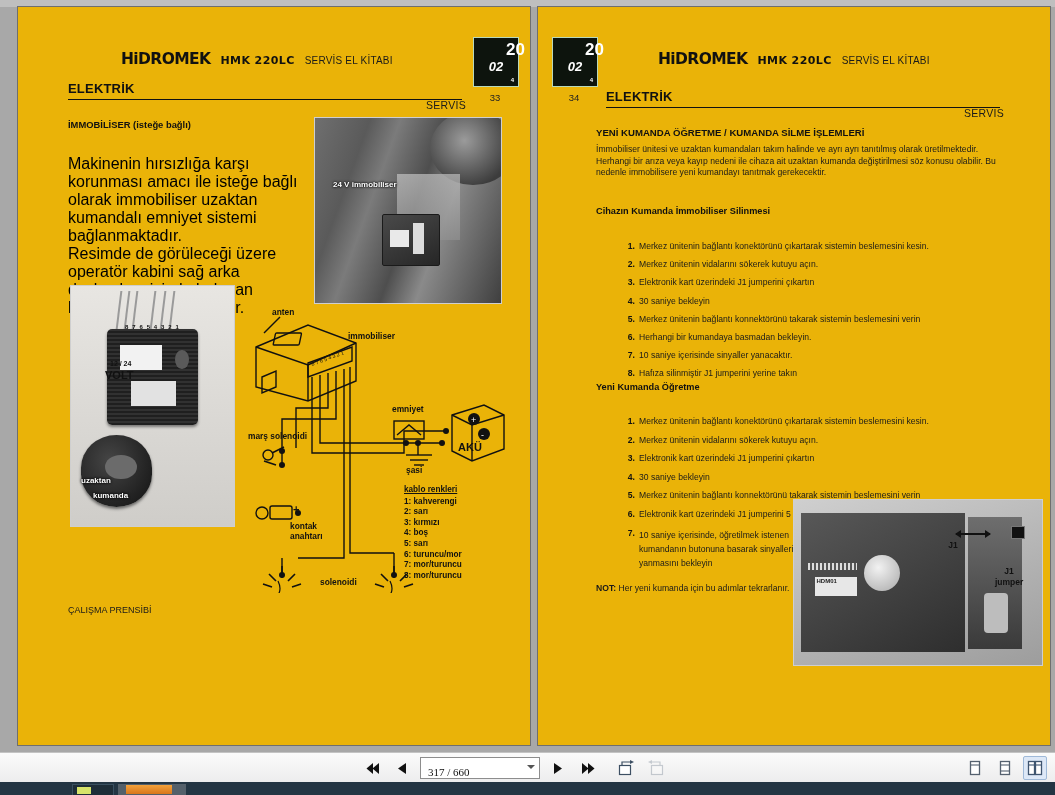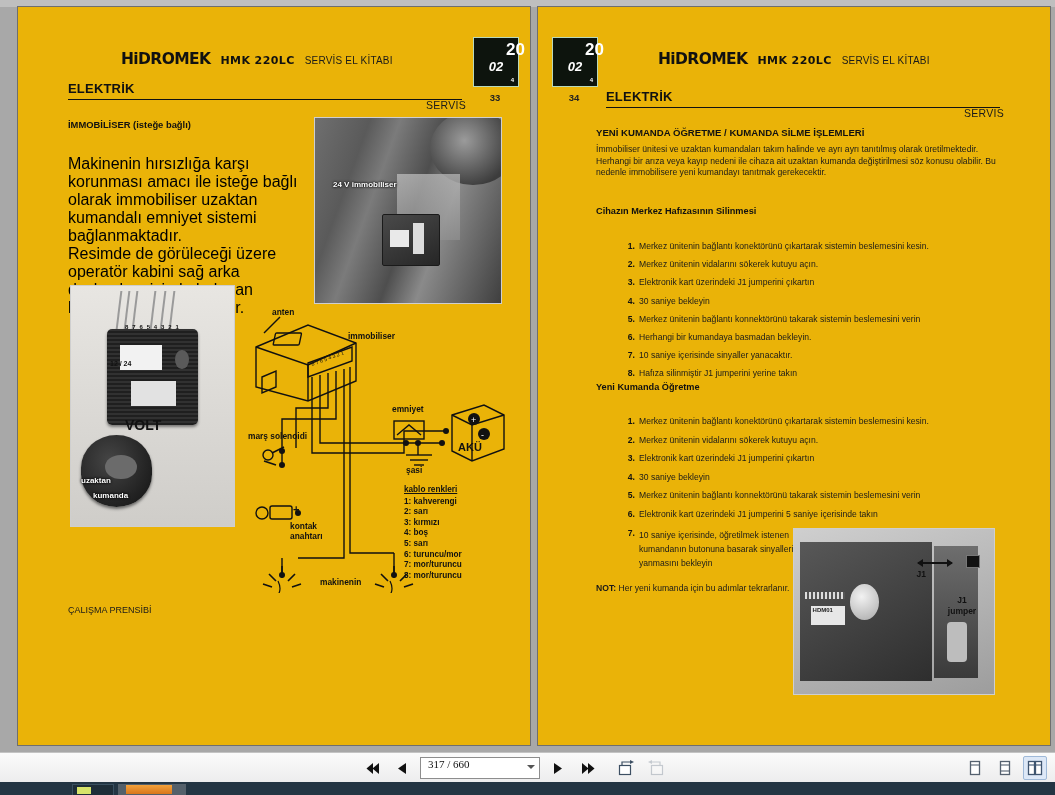--- a/index.html
+++ b/index.html
@@ -33,21 +33,21 @@
          font-family:"DejaVu Sans","Liberation Sans",sans-serif;}
   .manual{font-size:10px;color:#1a1a1a;letter-spacing:0.2px;}
 
   .badge{position:absolute;width:44px;height:48px;background:#0d140d;
          border:1px solid #b9d8b9;}
   .badge .b1{position:absolute;left:0;right:0;top:3px;text-align:center;
              color:#fff;font-weight:bold;font-size:17px;line-height:17px;margin-left:32px;}
   .badge .b2{position:absolute;left:0;right:0;top:22px;text-align:center;
              color:#fff;font-weight:bold;font-style:italic;font-size:13px;line-height:13px;}
   .badge .b3{position:absolute;right:4px;bottom:3px;color:#fff;font-size:6px;font-weight:bold;}
-  .folio{position:absolute;font-size:9.5px;color:#222;text-align:center;width:44px;font-weight:bold;}
+  .folio{position:absolute;font-size:9.5px;color:#222;text-align:center;width:44px;}
 
   .sect{position:absolute;font-weight:bold;font-size:13px;color:#111;letter-spacing:0.2px;}
   .rule{position:absolute;height:1px;background:#111;}
   .servis{position:absolute;font-size:10.5px;color:#1a1a1a;letter-spacing:0.3px;}
 
   
   .h3{font-weight:bold;font-size:9.4px;color:#111;}
   .para{font-size:9px;color:#1a1a1a;line-height:12.3px;}
   .para-lead{font-size:8.6px;color:#1a1a1a;line-height:11.6px;}
 
@@ -134,21 +134,21 @@
   
   .toolbar{position:absolute;left:0;top:752px;width:1055px;height:30px;
      background:linear-gradient(180deg,#fbfbfb,#ececed);border-top:1px solid #c4c4c4;}
   .tb-center{position:absolute;left:360px;top:0;height:30px;display:flex;align-items:center;gap:6px;}
   .tb-right{position:absolute;right:8px;top:0;height:30px;display:flex;align-items:center;gap:6px;}
   .tbtn{width:22px;height:22px;display:flex;align-items:center;justify-content:center;
         border:1px solid transparent;border-radius:2px;background:transparent;cursor:pointer;}
   .tbtn.on{background:#dde8f7;border:1px solid #9fb9d8;}
   .tbtn.dis{opacity:.35;cursor:default;}
   .pagebox{position:relative;width:118px;height:20px;background:#fff;border:1px solid #8d8d8d;
-           display:flex;align-items:flex-start;cursor:text;}
+           display:flex;align-items:flex-end;cursor:text;}
   .pagebox .val{font-size:11px;color:#111;padding-left:7px;font-family:"Liberation Serif",serif;}
   .pagebox .car{position:absolute;right:4px;top:7px;width:0;height:0;
            border-left:4px solid transparent;border-right:4px solid transparent;border-top:4px solid #555;}
 
   .taskbar{position:absolute;left:0;top:782px;width:1055px;height:13px;background:#233543;}
   .taskbar .tsk{position:absolute;top:2px;height:11px;}
   .tsk1{left:72px;width:40px;background:#1e2d38;border:1px solid #3a5060;}
   .tsk1::after{content:"";position:absolute;left:4px;top:2px;width:14px;height:7px;background:#d7e36a;}
   .tsk2{left:118px;width:68px;background:#54606a;}
   .tsk2::after{content:"";position:absolute;left:8px;top:1px;width:46px;height:9px;
@@ -208,21 +208,21 @@
                 <i style="left:62%"></i>
                 <i style="left:74%"></i>
             </div>
             <div class="pinrow">8 7 6 5 4 3 2 1</div>
             <div class="box">
               <div class="tagA"></div>
               <div class="tagB"></div>
               <div class="dot"></div>
             </div>
             <div class="lbl dk" style="left:39px;top:74px;font-size:7px;">12 / 24</div>
-            <div class="lbl dk" style="left:54px;top:83px;font-size:14px;margin-top:48px;">VOLT</div>
+            <div class="lbl dk" style="left:34px;top:83px;font-size:11px;">VOLT</div>
             <div class="fob"></div>
             <div class="lbl" style="left:10px;top:190px;">uzaktan</div>
             <div class="lbl" style="left:22px;top:205px;">kumanda</div>
           </div>
 
           <div class="diagram" style="left:228px;top:296px;width:262px;height:290px;">
             <svg width="262" height="290" viewBox="0 0 262 290">
               <g fill="none" stroke="#111" stroke-width="1.4">
 
                 <line x1="18" y1="30" x2="34" y2="14"></line>
@@ -291,21 +291,21 @@
               </g>
             </svg>
 
             <div class="dg-lbl" style="left:26px;top:4px;">anten</div>
             <div class="dg-lbl" style="left:102px;top:28px;">immobiliser</div>
             <div class="dg-lbl" style="left:146px;top:101px;">emniyet</div>
             <div class="dg-lbl" style="left:160px;top:162px;">şasi</div>
             <div class="dg-lbl" style="left:2px;top:128px;">marş solenoidi</div>
             <div class="dg-lbl" style="left:44px;top:218px;white-space:pre-line;line-height:10px;">kontak
 anahtarı</div>
-            <div class="dg-lbl" style="left:74px;top:274px;">makinenin</div>
+            <div class="dg-lbl" style="left:74px;top:274px;">solenoidi</div>
 
             <div class="colors" style="left:158px;top:182px;">
               <span class="hd">kablo renkleri</span>
               <span>1: kahverengi</span><br>
               <span>2: sarı</span><br>
               <span>3: kırmızı</span><br>
               <span>4: boş</span><br>
               <span>5: sarı</span><br>
               <span>6: turuncu/mor</span><br>
               <span>7: mor/turuncu</span><br>
@@ -341,21 +341,21 @@
             <div class="rule" style="left:68px;top:100px;width:394px;"></div>
             <div class="servis" style="left:426px;top:100px;">SERVİS</div>
           </div>
 
           <div class="blk" style="left:58px;top:120px;width:406px;">
             <div class="h3" style="font-size:9.6px;">YENİ KUMANDA ÖĞRETME / KUMANDA SİLME İŞLEMLERİ</div>
           </div>
           <div class="blk para-lead" style="left:58px;top:137px;width:404px;">İmmobiliser ünitesi ve uzaktan kumandaları takım halinde ve ayrı ayrı tanıtılmış olarak üretilmektedir. Herhangi bir arıza veya kayıp nedeni ile cihaza ait uzaktan kumanda değiştirilmesi söz konusu olabilir. Bu nedenle immobilisere yeni kumandayı tanıtmak gerekecektir.</div>
 
           <div class="blk" style="left:58px;top:199px;">
-            <div class="h3" style="font-size:9.2px;">Cihazın Merkez Hafızasının Silinmesi</div>
+            <div class="h3" style="font-size:9.2px;">Cihazın Kumanda İmmobiliser Silinmesi</div>
           </div>
 
           <div class="blk" style="left:58px;top:217px;width:410px;">
             <ol class="steps">
               <li><span>Merkez ünitenin bağlantı konektörünü çıkartarak sistemin beslemesini kesin.</span></li>
               <li><span>Merkez ünitenin vidalarını sökerek kutuyu açın.</span></li>
               <li><span>Elektronik kart üzerindeki J1 jumperini çıkartın</span></li>
               <li><span>30 saniye bekleyin</span></li>
               <li><span>Merkez ünitenin bağlantı konnektörünü takarak sistemin beslemesini verin</span></li>
               <li><span>Herhangi bir kumandaya basmadan bekleyin.</span></li>
@@ -379,21 +379,21 @@
               <li style="width:190px;">
                 <span class="cont">10 saniye içerisinde, öğretilmek istenen kumandanın butonuna basarak sinyallerin yanmasını bekleyin</span>
                 </li>
             </ol>
           </div>
 
           <div class="blk note" style="left:58px;top:574px;width:196px;">
             <b>NOT:</b><span> Her yeni kumanda için bu adımlar tekrarlanır.</span>
           </div>
 
-          <div class="photo ph-brd" style="left:255px;top:521px;width:200px;height:165px;">
+          <div class="photo ph-brd" style="left:255px;top:492px;width:200px;height:165px;padding-left:48px;">
             <div class="board">
               <div class="strip"></div>
               <div class="cap"></div>
               <div class="chip">
                 <span>HDM01</span>
               </div>
             </div>
             <div class="brkt"></div>
             <div class="j1lab">J1</div>
             <div class="arrow"></div>

